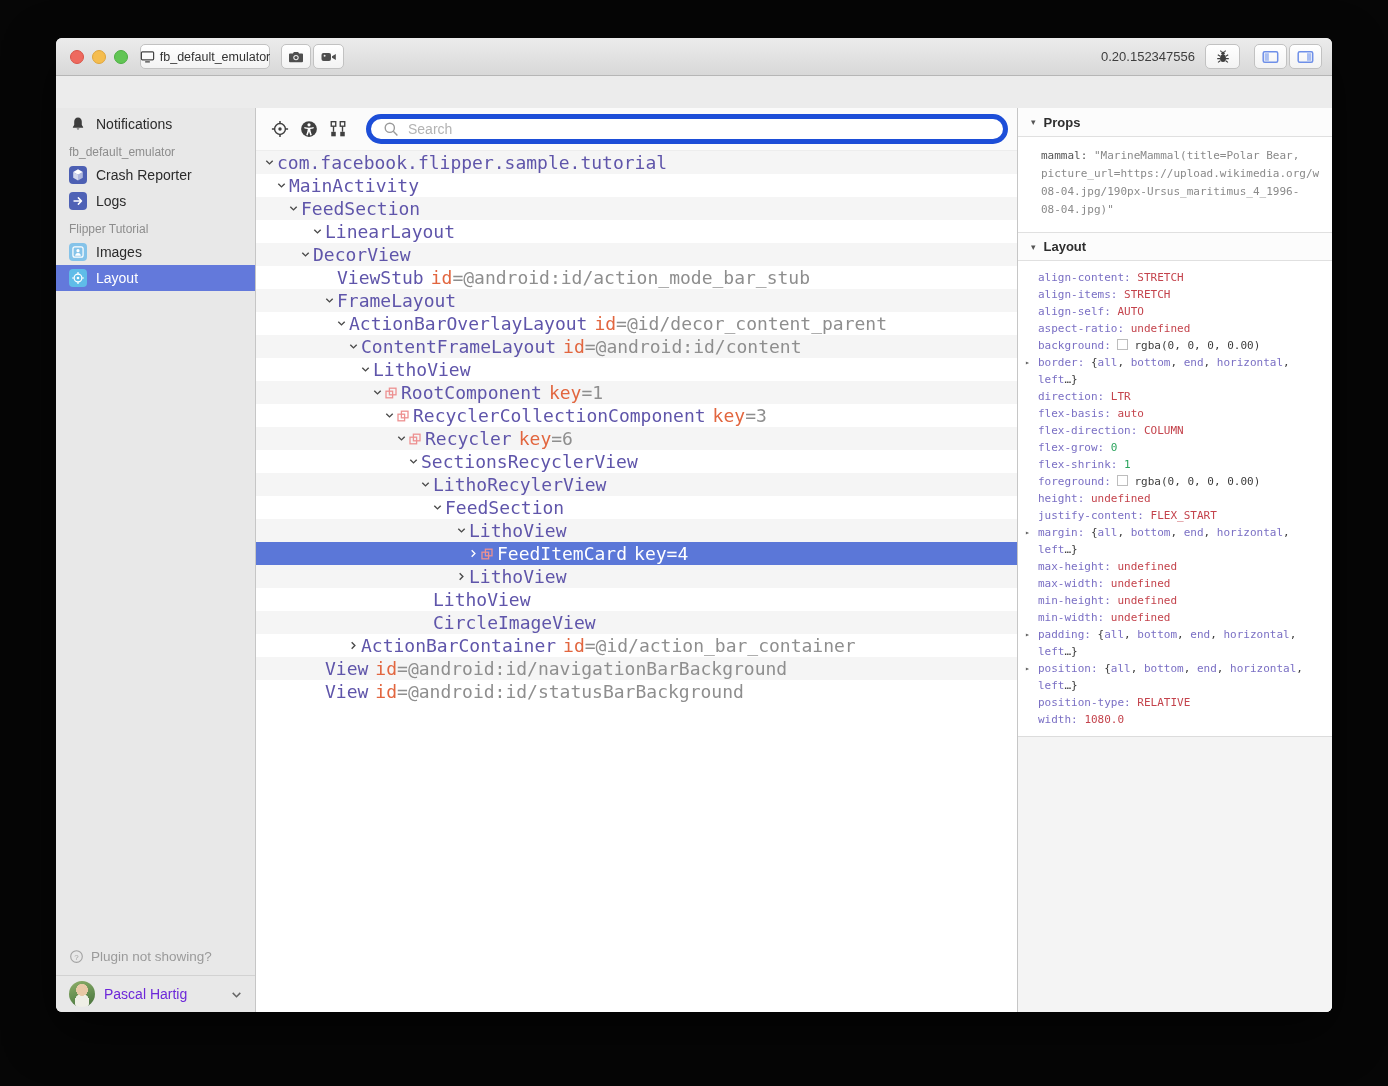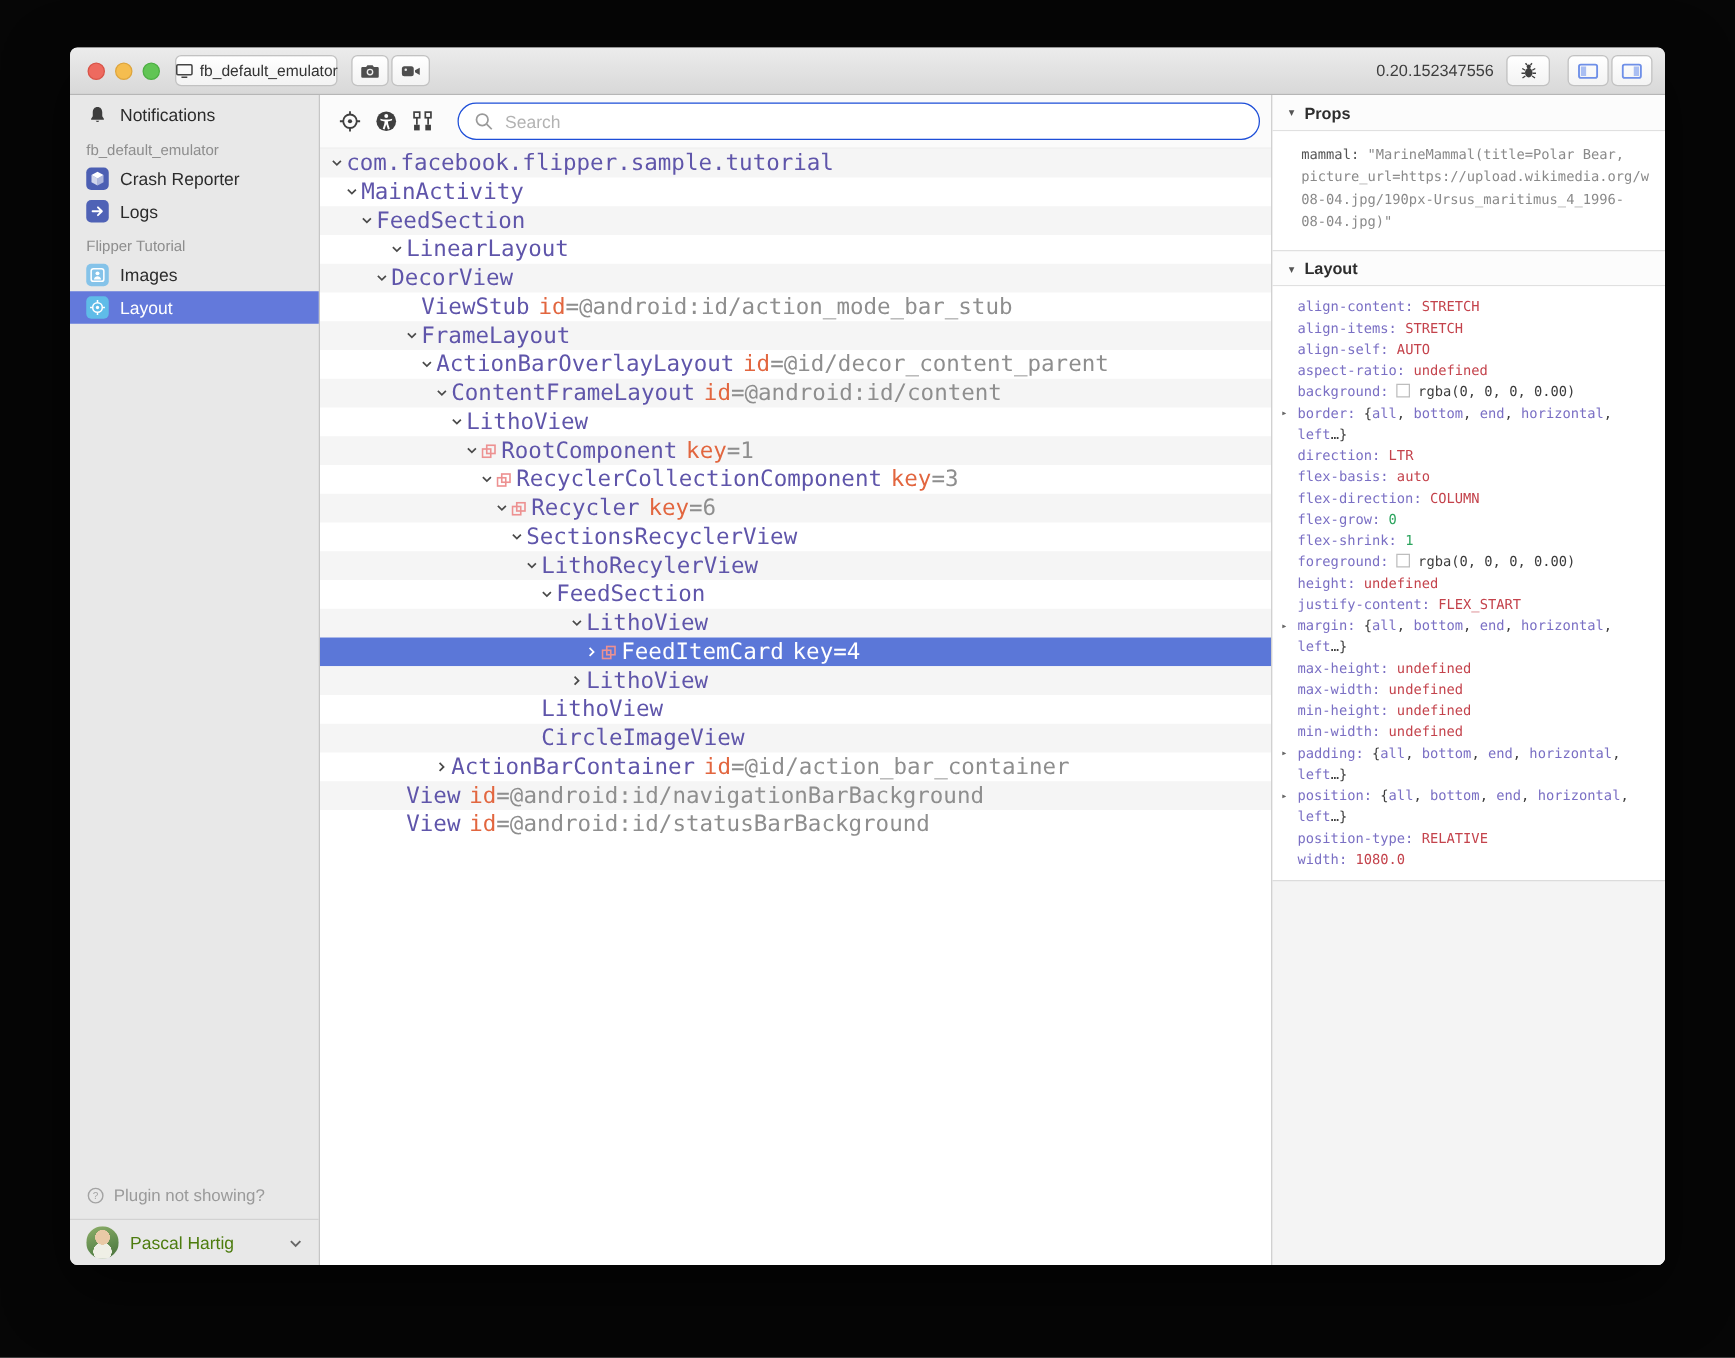--- a/index.html
+++ b/index.html
@@ -17,41 +17,41 @@
   .tb-btn{height:25px;border:1px solid #C2C2C2;border-radius:5px;background:linear-gradient(#FFFFFF,#F3F3F3);
     display:flex;align-items:center;justify-content:center;box-sizing:border-box;}
   .device-tab{position:absolute;left:84px;top:6px;width:130px;gap:5px;font-size:12.5px;color:#333;padding:0 8px;}
   .cam-btn{position:absolute;left:225px;top:6px;width:30px;}
   .vid-btn{position:absolute;left:257px;top:6px;width:31px;}
   .version{position:absolute;right:137px;top:0;height:37px;display:flex;align-items:center;font-size:13px;color:#3E3E3E;}
   .bug-btn{position:absolute;right:92px;top:6px;width:35px;}
   .togL-btn{position:absolute;right:45px;top:6px;width:33px;}
   .togR-btn{position:absolute;right:10px;top:6px;width:33px;}
   
-  .content{flex:1;display:flex;min-height:0;}
+  .content{flex:1;display:flex;min-height:0;margin-top:32px;}
   .sidebar{width:199px;flex:none;background:#E8E8E8;border-right:1px solid #C6C6C6;display:flex;flex-direction:column;padding-top:3px;}
   .sb-item{height:26px;display:flex;align-items:center;padding-left:13px;gap:9px;font-size:14px;color:#2B2B2B;cursor:default;}
   .sb-item.selected{background:#6379DB;color:#FFF;}
   .sb-icon{width:18px;height:18px;flex:none;display:flex;align-items:center;justify-content:center;}
   .sb-icon.tile{border-radius:4px;}
   .sb-label{height:20px;margin-top:5px;display:flex;align-items:center;padding-left:13px;font-size:12px;color:#8D8D8D;}
   .sb-spacer{flex:1;}
   .sb-plugin{height:26px;margin-bottom:6px;display:flex;align-items:center;padding-left:13px;gap:7px;font-size:13.5px;color:#9A9A9A;}
-  .sb-user{height:36px;flex:none;border-top:1px solid #D2D2D2;display:flex;align-items:center;padding:0 12px 0 13px;gap:9px;font-size:14px;color:#4d7c0f;}
+  .sb-user{height:36px;flex:none;border-top:1px solid #D2D2D2;display:flex;align-items:center;padding:0 12px 0 13px;gap:9px;font-size:14px;color:#6d28d9;}
   .avatar{width:26px;height:26px;border-radius:50%;flex:none;
     background:radial-gradient(circle at 50% 34%,#E9C9A6 0 27%,rgba(0,0,0,0) 28%),
                radial-gradient(circle at 50% 78%,#EFEFE6 0 30%,rgba(0,0,0,0) 31%),
                linear-gradient(160deg,#8FB06A,#5F8A4D 60%,#49703C);}
   .sb-user .name{flex:1;}
   
   .main{flex:1;background:#FFF;display:flex;flex-direction:column;min-width:0;}
   .tree-toolbar{height:42px;flex:none;display:flex;align-items:center;border-bottom:1px solid #EDEDED;background:#FBFBFB;}
   .tt-icon{width:28px;height:28px;display:flex;align-items:center;justify-content:center;margin-left:1px;cursor:default;}
   .tt-icon:first-child{margin-left:10px;}
-  .search-pill{flex:1;height:30px;margin:0 9px 0 14px;border:1px solid #1d4ed8;border-radius:16px;background:#FFF;
+  .search-pill{flex:1;height:30px;margin:0 9px 0 14px;border:5px solid #1d4ed8;border-radius:16px;background:#FFF;
     display:flex;align-items:center;padding:0 12px;gap:7px;box-sizing:border-box;}
   .search-pill input{border:none;outline:none;flex:1;font-size:14px;color:#444;background:transparent;font-family:"Liberation Sans",sans-serif;}
   .search-pill input::placeholder{color:#B3B3B3;}
   .tree{flex:1;overflow:hidden;font-family:"DejaVu Sans Mono",monospace;font-size:18px;}
   .tree-row{height:23px;display:flex;align-items:center;white-space:nowrap;padding-left:8px;cursor:default;}
   .tree-row:nth-child(odd){background:#F5F5F5;}
   .tree-row.selected{background:#5B77D8 !important;}
   .indent{flex:none;height:1px;}
   .chev{flex:none;width:13px;height:12px;color:#4A4A4A;display:flex;align-items:center;}
   .tree-row.selected .chev{color:#FFF;}

